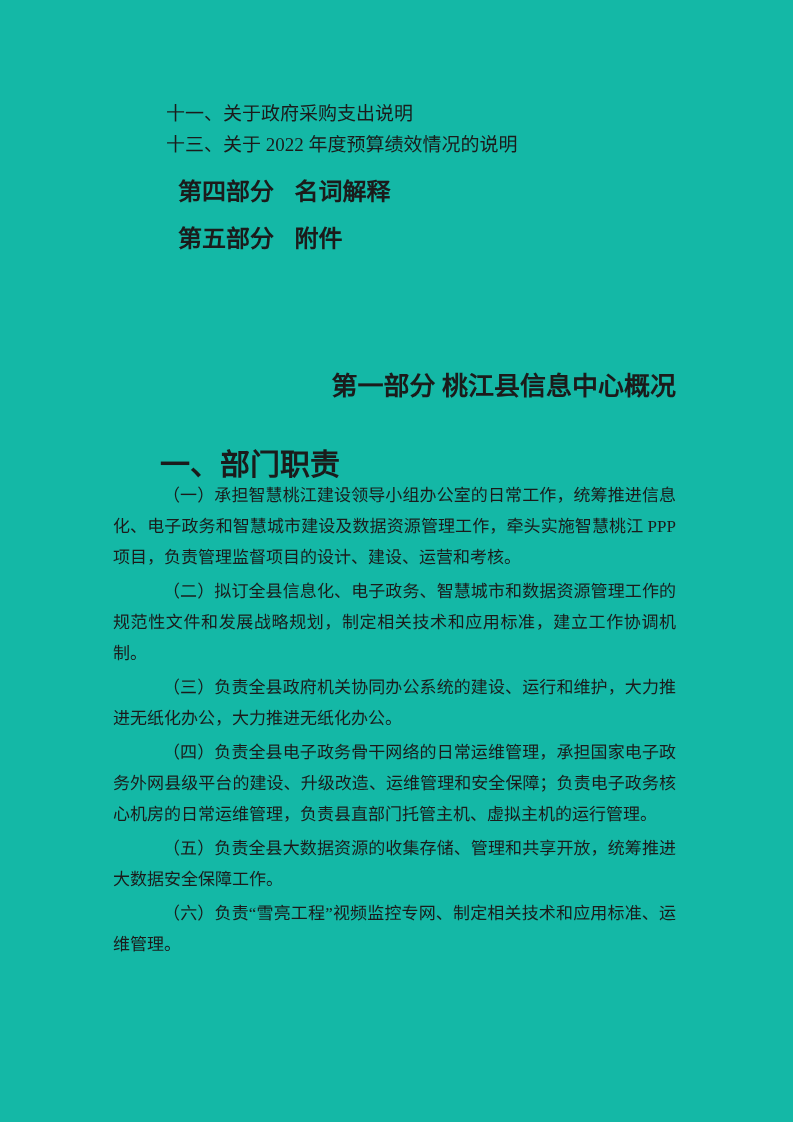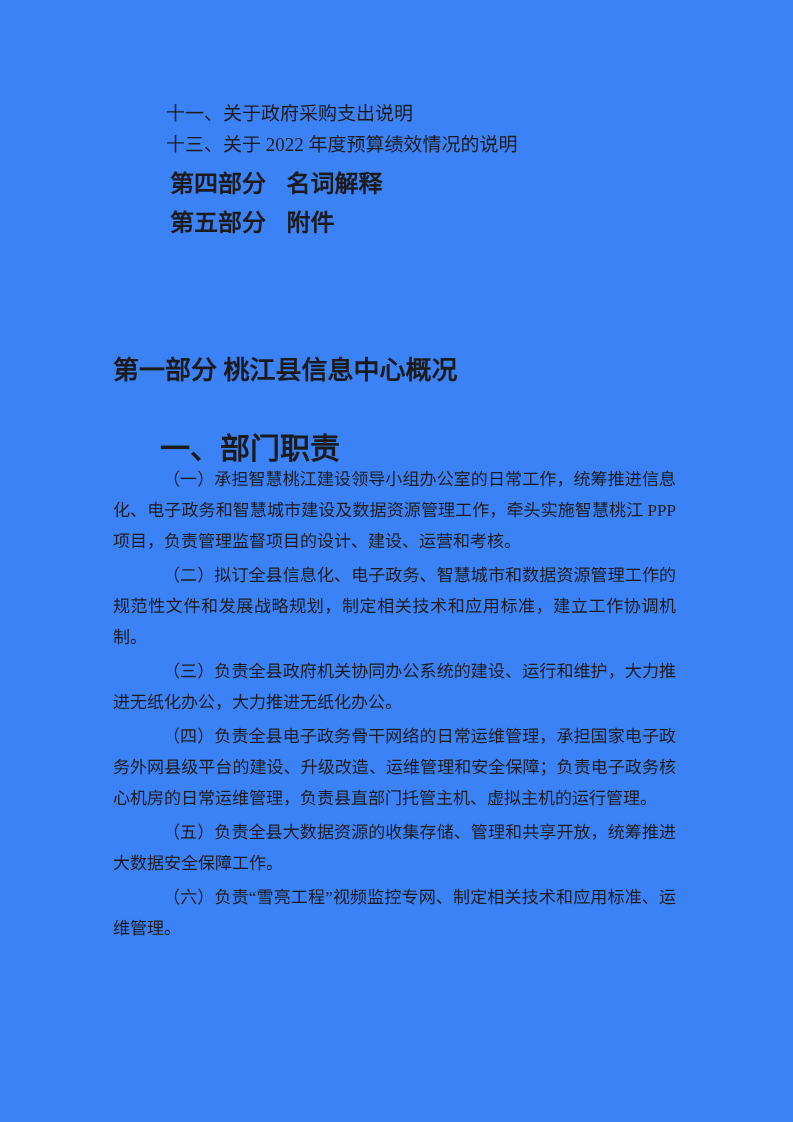--- a/index.html
+++ b/index.html
@@ -4,21 +4,21 @@
 <style>
   html, body {
     margin: 0;
     padding: 0;
     background: #ffffff;
   }
   .page {
     position: relative;
     width: 793px;
     height: 1122px;
-    background: #3b82f6;
+    background: #14b8a6;
     color: #1b1b1b;
     overflow: hidden;
     font-family: "Liberation Serif", serif;
   }
   .content {
     box-sizing: border-box;
     width: 100%;
     height: 100%;
     padding: 98px 117px 0 113px;
   }
@@ -30,37 +30,37 @@
   .toc-item {
     margin: 0;
     padding: 0 0 0 53px;
     font-size: 19px;
     line-height: 31px;
     font-family: "Liberation Serif", serif;
     white-space: nowrap;
   }
   
   .part-heading {
-    margin: 8px;
+    margin: 16px;
     padding: 0 0 0 49px;
     font-family: "Liberation Sans", sans-serif;
     font-weight: bold;
     font-size: 24px;
     line-height: 31px;
     white-space: nowrap;
   }
   .part-gap {
     display: inline-block;
     width: 0.85em;
   }
   
   .chapter-title {
     margin: 113px 0 0 0;
     padding: 0;
-    text-align: left;
+    text-align: right;
     font-family: "Liberation Serif", serif;
     font-weight: 700;
     font-size: 26px;
     line-height: 40px;
     letter-spacing: 0;
     white-space: nowrap;
   }
   
   .section-heading {
     margin: 42px 0 0 0;

